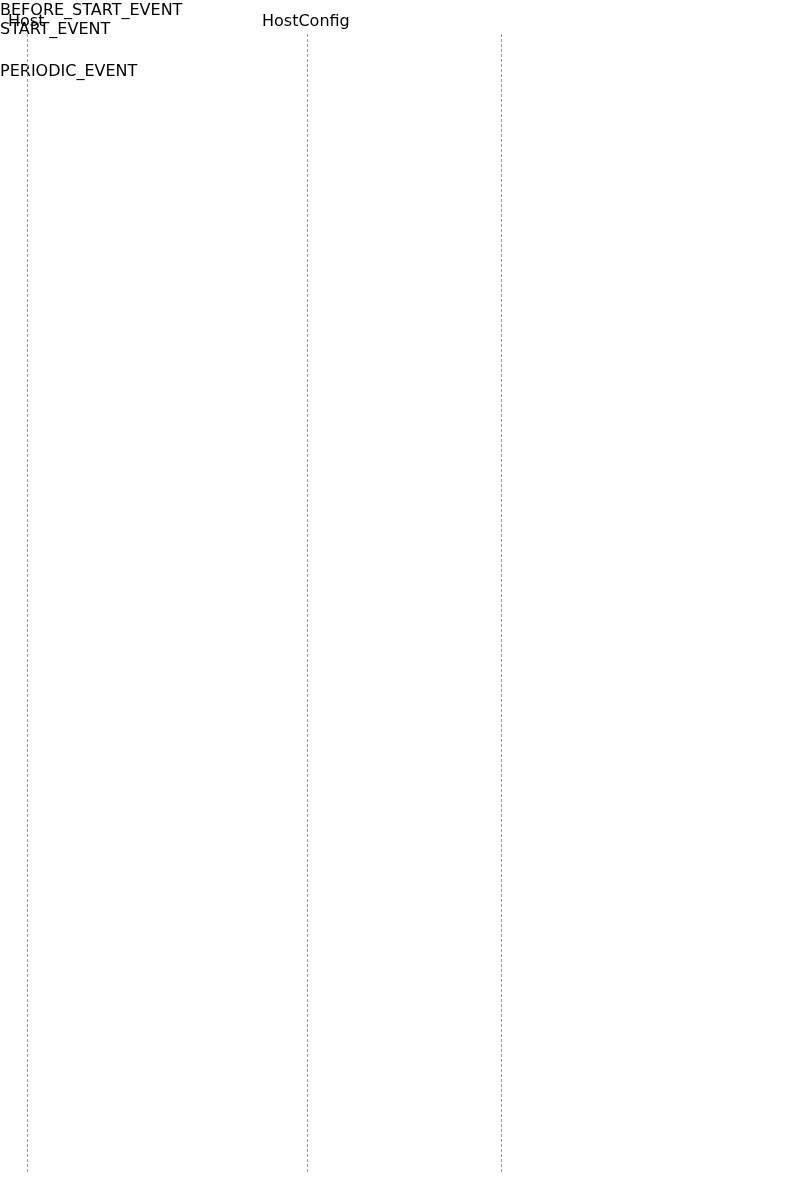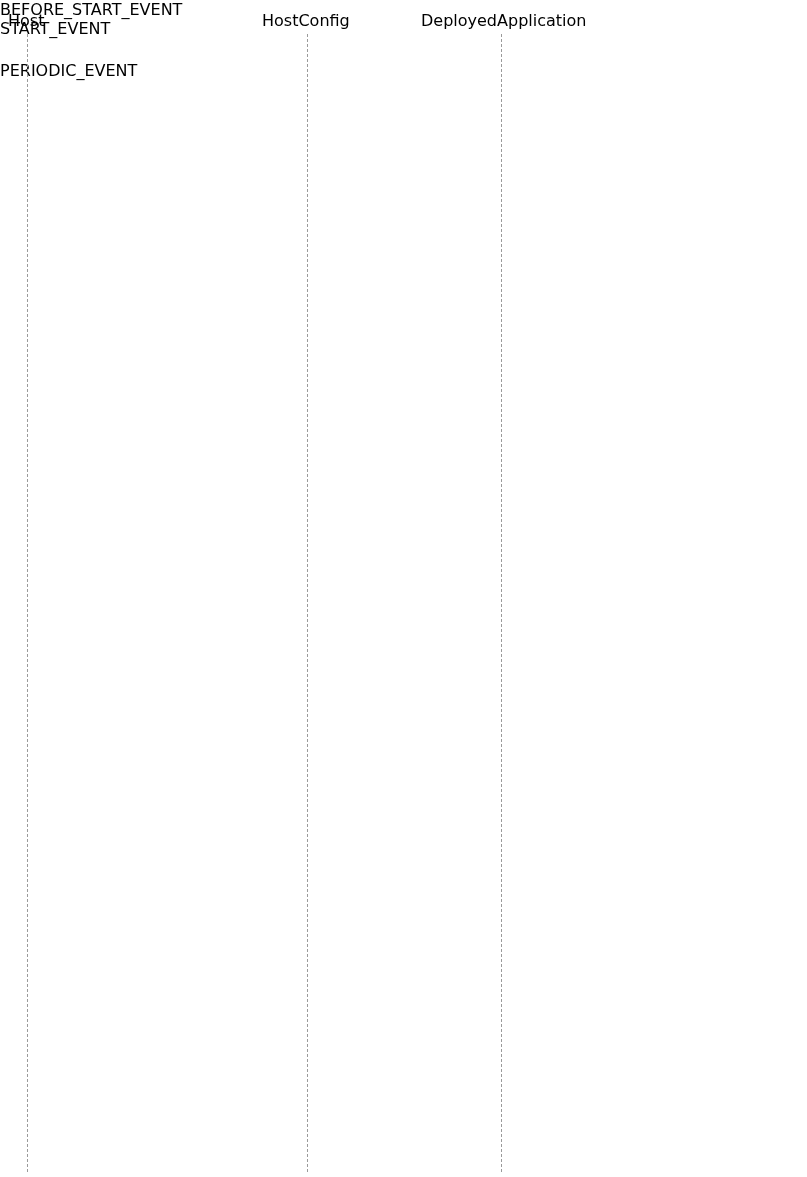--- a/index.html
+++ b/index.html
@@ -117,15 +117,14 @@
       <div class="head l" style="left:317px;top:1114px;"></div>
       <div class="hl dash" style="left:317px;top:1132px;width:43px;"></div>
       <div class="hl dash" style="left:320px;top:1143px;width:40px;"></div>
       <div class="head l" style="left:312px;top:1140px;"></div>
     </div>
 
   <div class="tabdiag" style="left:645px;top:925px;"></div>
 
   <div class="participant" style="left:8px;top:7px;width:40px;">Host</div>
   <div class="participant" style="left:262px;top:7px;width:92px;">HostConfig</div>
-  <div class="participant" style="left:421px;top:7px;width:161px;">DeployedApplication</div>
 
 </div>
 
 </body></html>

